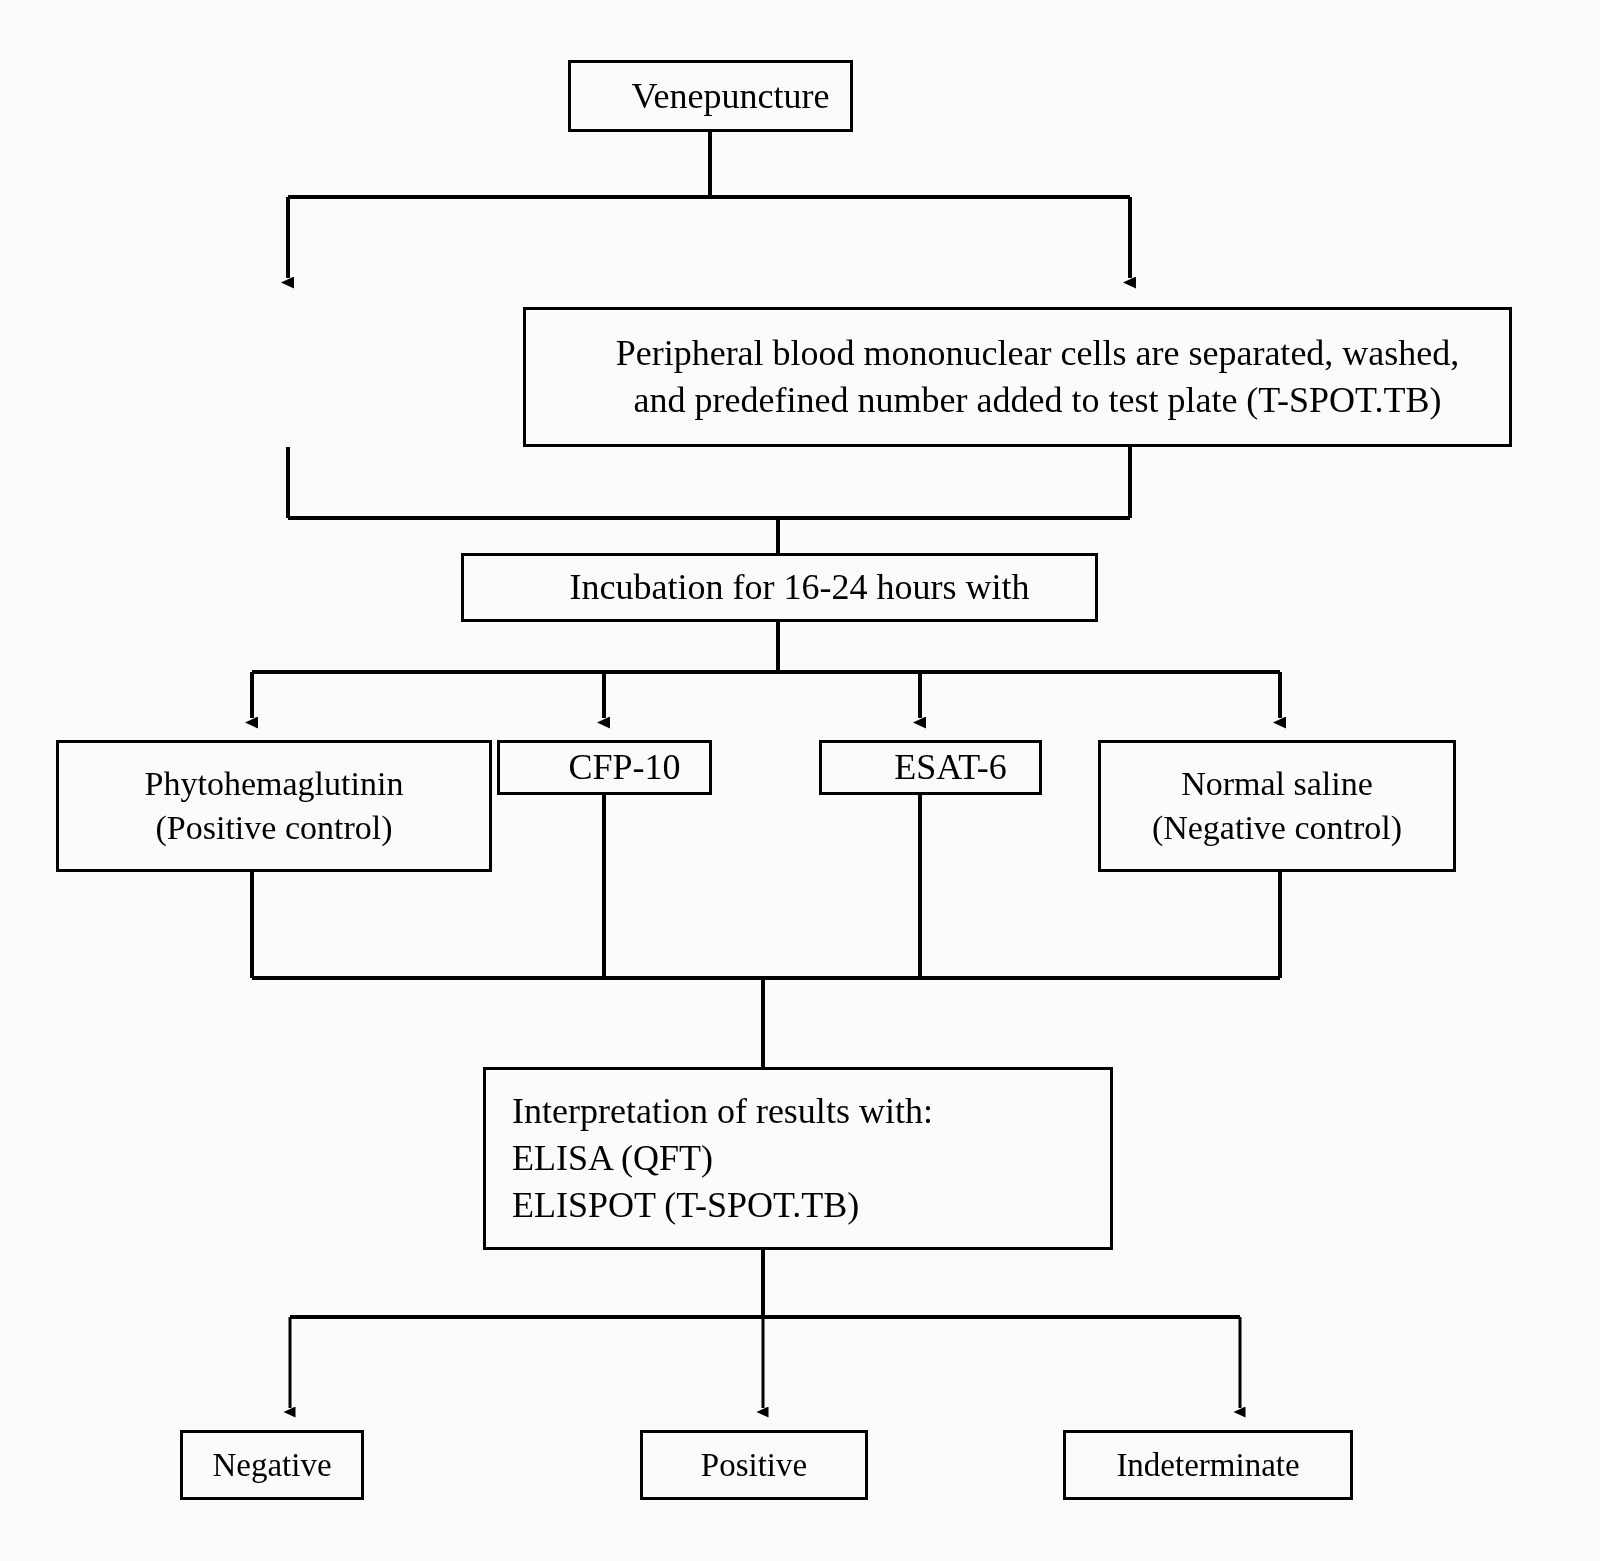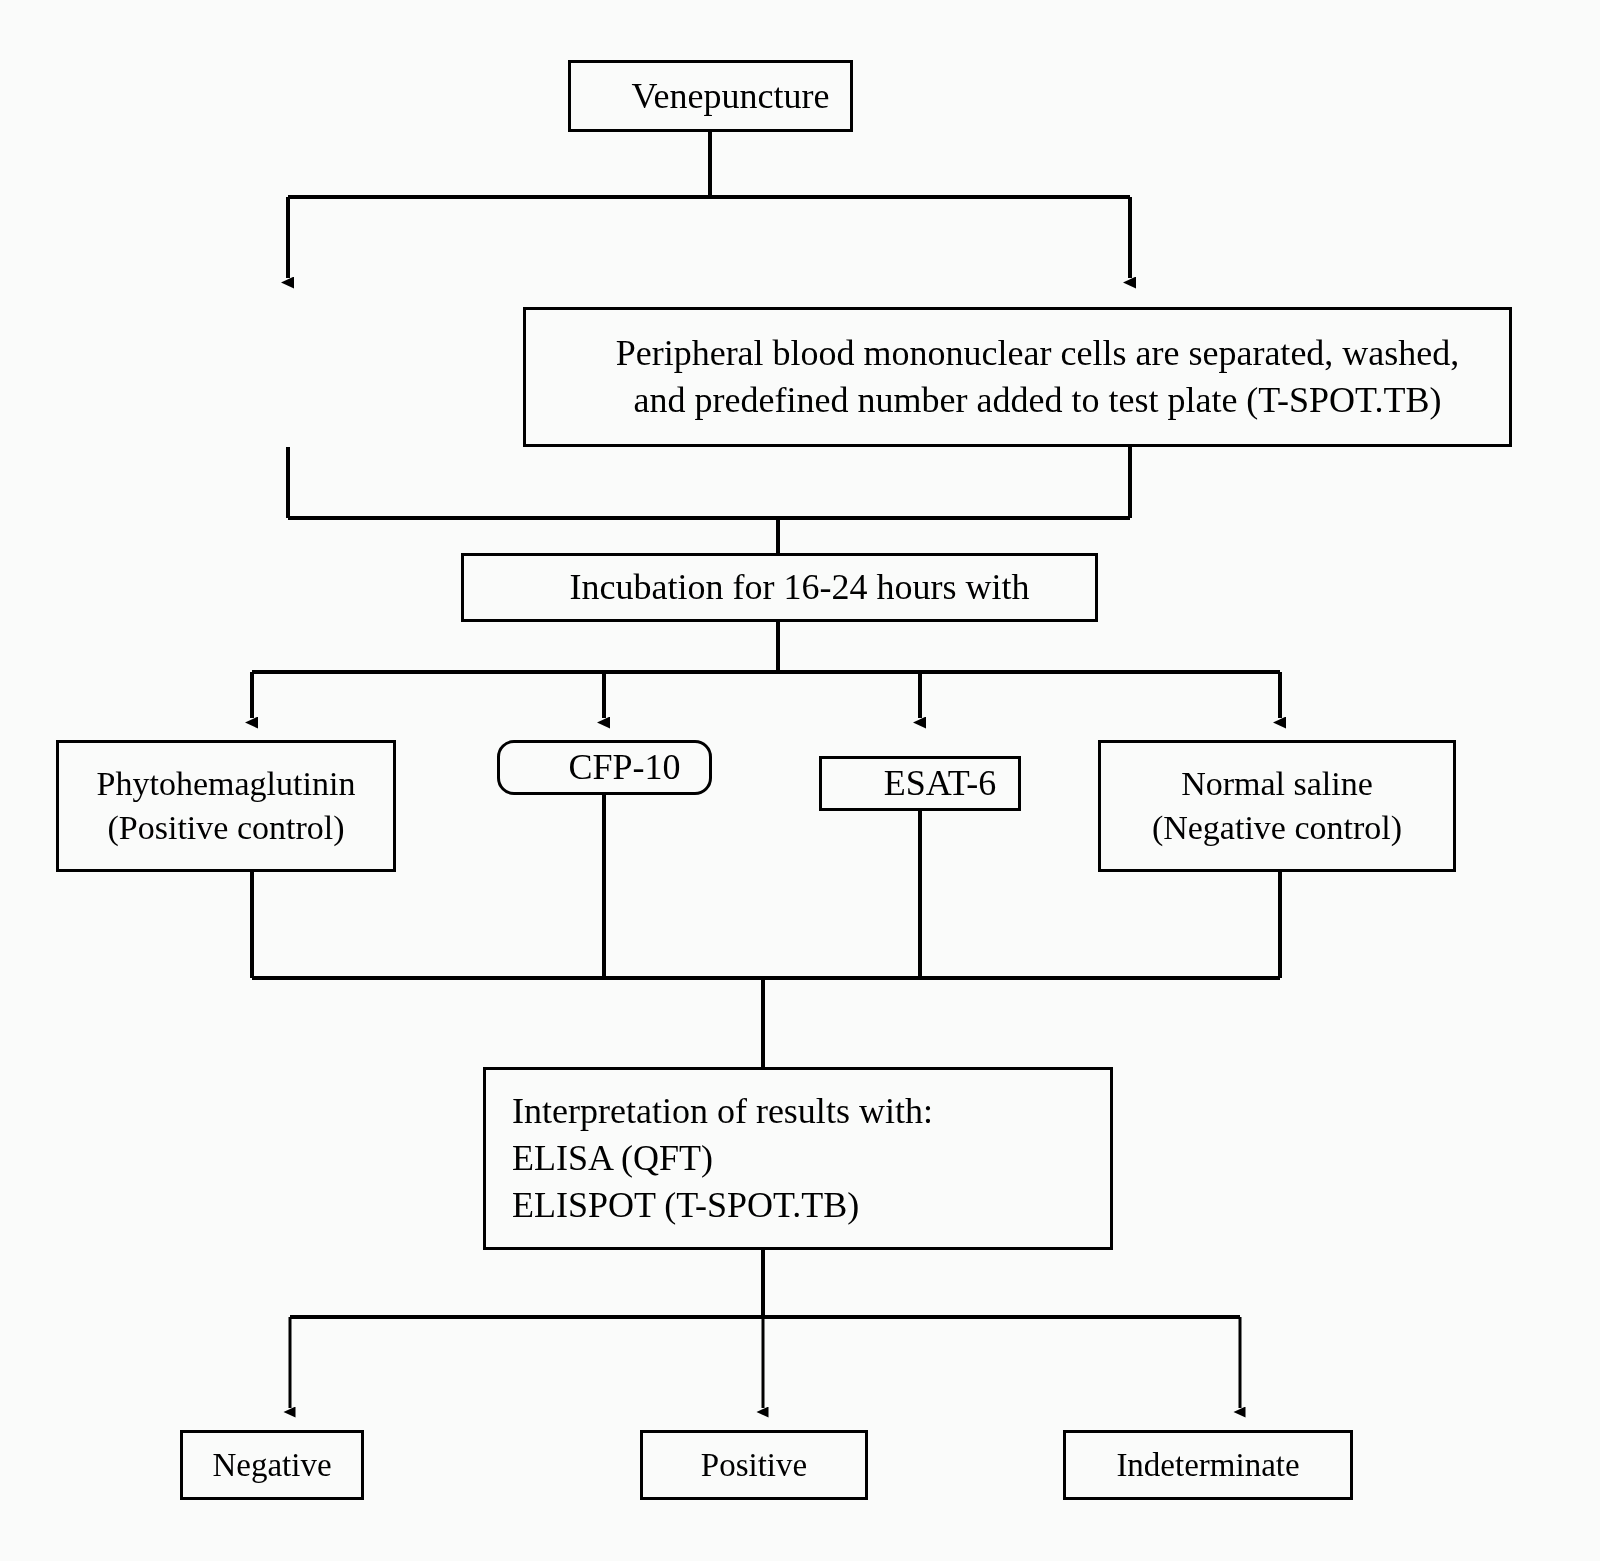--- a/index.html
+++ b/index.html
@@ -105,26 +105,26 @@
   </svg>
 
   <div class="node fs-36" style="left:568px; top:60px; width:285px; height:72px;">Venepuncture</div>
 
 
   <div class="node fs-36" style="left:523px; top:307px; width:989px; height:140px;">Peripheral blood mononuclear cells are separated, washed,
 and predefined number added to test plate (T-SPOT.TB)</div>
 
   <div class="node fs-36" style="left:461px; top:553px; width:637px; height:69px;">Incubation for 16-24 hours with</div>
 
-  <div class="node fs-34" style="left:56px; top:740px; width:340px; height:132px;">Phytohemaglutinin
+  <div class="node fs-34" style="left:56px; top:740px; width:436px; height:132px;">Phytohemaglutinin
 (Positive control)</div>
 
-  <div class="node fs-36" style="left:497px; top:740px; width:215px; height:55px;border-radius:17px;">CFP-10</div>
+  <div class="node fs-36" style="left:497px; top:740px; width:215px; height:55px;">CFP-10</div>
 
-  <div class="node fs-36" style="left:819px; top:756px; width:202px; height:55px;">ESAT-6</div>
+  <div class="node fs-36" style="left:819px; top:740px; width:223px; height:55px;">ESAT-6</div>
 
   <div class="node fs-34" style="left:1098px; top:740px; width:358px; height:132px;">Normal saline
 (Negative control)</div>
 
   <div class="node fs-36 left-align" style="left:483px; top:1067px; width:630px; height:183px;">Interpretation of results with:
 ELISA (QFT)
 ELISPOT (T-SPOT.TB)</div>
 
   <div class="node fs-33" style="left:180px; top:1430px; width:184px; height:70px;">Negative</div>
 

